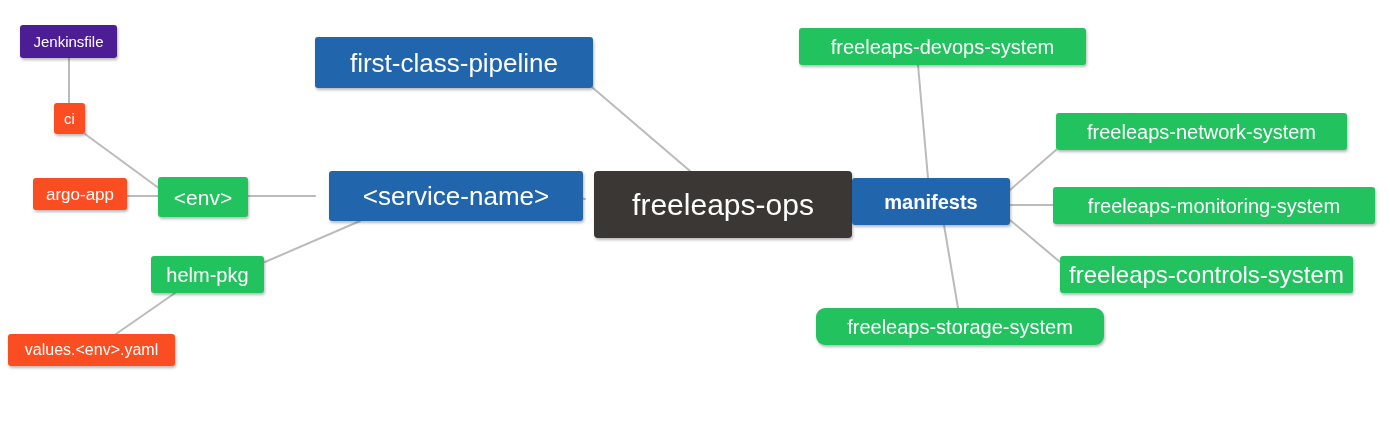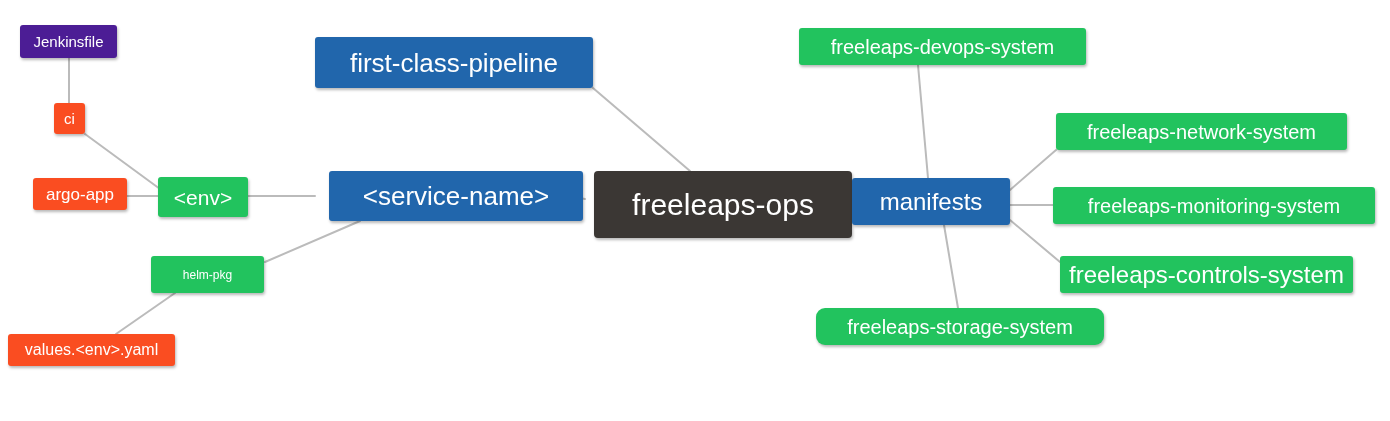--- a/index.html
+++ b/index.html
@@ -66,23 +66,23 @@
       <line x1="928" y1="178" x2="918" y2="65" stroke="#bbbbbb" stroke-width="2" stroke-linecap="round"></line>
       <line x1="1010" y1="190" x2="1056" y2="150" stroke="#bbbbbb" stroke-width="2" stroke-linecap="round"></line>
       <line x1="1010" y1="205" x2="1053" y2="205" stroke="#bbbbbb" stroke-width="2" stroke-linecap="round"></line>
       <line x1="1010" y1="220" x2="1060" y2="262" stroke="#bbbbbb" stroke-width="2" stroke-linecap="round"></line>
       <line x1="944" y1="225" x2="958" y2="308" stroke="#bbbbbb" stroke-width="2" stroke-linecap="round"></line>
     </svg>
   <div id="node-layer">
       <div class="node root" style="left: 585px; top: 171px; width: 258px; height: 67px; font-size: 30px; margin-left: 9px;">freeleaps-ops</div>
       <div class="node blue" style="left: 315px; top: 171px; width: 254px; height: 50px; font-size: 26px; margin-left: 14px;">&lt;service-name&gt;</div>
       <div class="node blue" style="left: 315px; top: 37px; width: 278px; height: 51px; font-size: 26px;">first-class-pipeline</div>
-      <div class="node blue" style="left: 852px; top: 178px; width: 158px; height: 47px; font-size: 24px;">manifests</div>
+      <div class="node blue" style="left: 852px; top: 178px; width: 158px; height: 47px; font-size: 20px; font-weight: bold;">manifests</div>
       <div class="node green" style="left: 158px; top: 177px; width: 90px; height: 40px; font-size: 21px;">&lt;env&gt;</div>
-      <div class="node green" style="left: 151px; top: 256px; width: 113px; height: 37px; font-size: 12px;">helm-pkg</div>
+      <div class="node green" style="left: 151px; top: 256px; width: 113px; height: 37px; font-size: 20px;">helm-pkg</div>
       <div class="node red" style="left: 54px; top: 103px; width: 31px; height: 31px; font-size: 15px;">ci</div>
       <div class="node orange" style="left: 20px; top: 25px; width: 97px; height: 33px; font-size: 15px;">Jenkinsfile</div>
       <div class="node red" style="left: 33px; top: 178px; width: 94px; height: 32px; font-size: 17px;">argo-app</div>
       <div class="node red" style="left: 8px; top: 334px; width: 167px; height: 32px; font-size: 16px;">values.&lt;env&gt;.yaml</div>
       <div class="node green" style="left: 799px; top: 28px; width: 287px; height: 37px; font-size: 20px;">freeleaps-devops-system</div>
       <div class="node green" style="left: 1056px; top: 113px; width: 291px; height: 37px; font-size: 20px;">freeleaps-network-system</div>
       <div class="node green" style="left: 1053px; top: 187px; width: 322px; height: 37px; font-size: 20px;">freeleaps-monitoring-system</div>
       <div class="node green" style="left: 1060px; top: 256px; width: 293px; height: 37px; font-size: 24px;">freeleaps-controls-system</div>
       <div class="node green" style="left: 816px; top: 308px; width: 288px; height: 37px; font-size: 20px; border-radius: 9px;">freeleaps-storage-system</div>
     </div>

